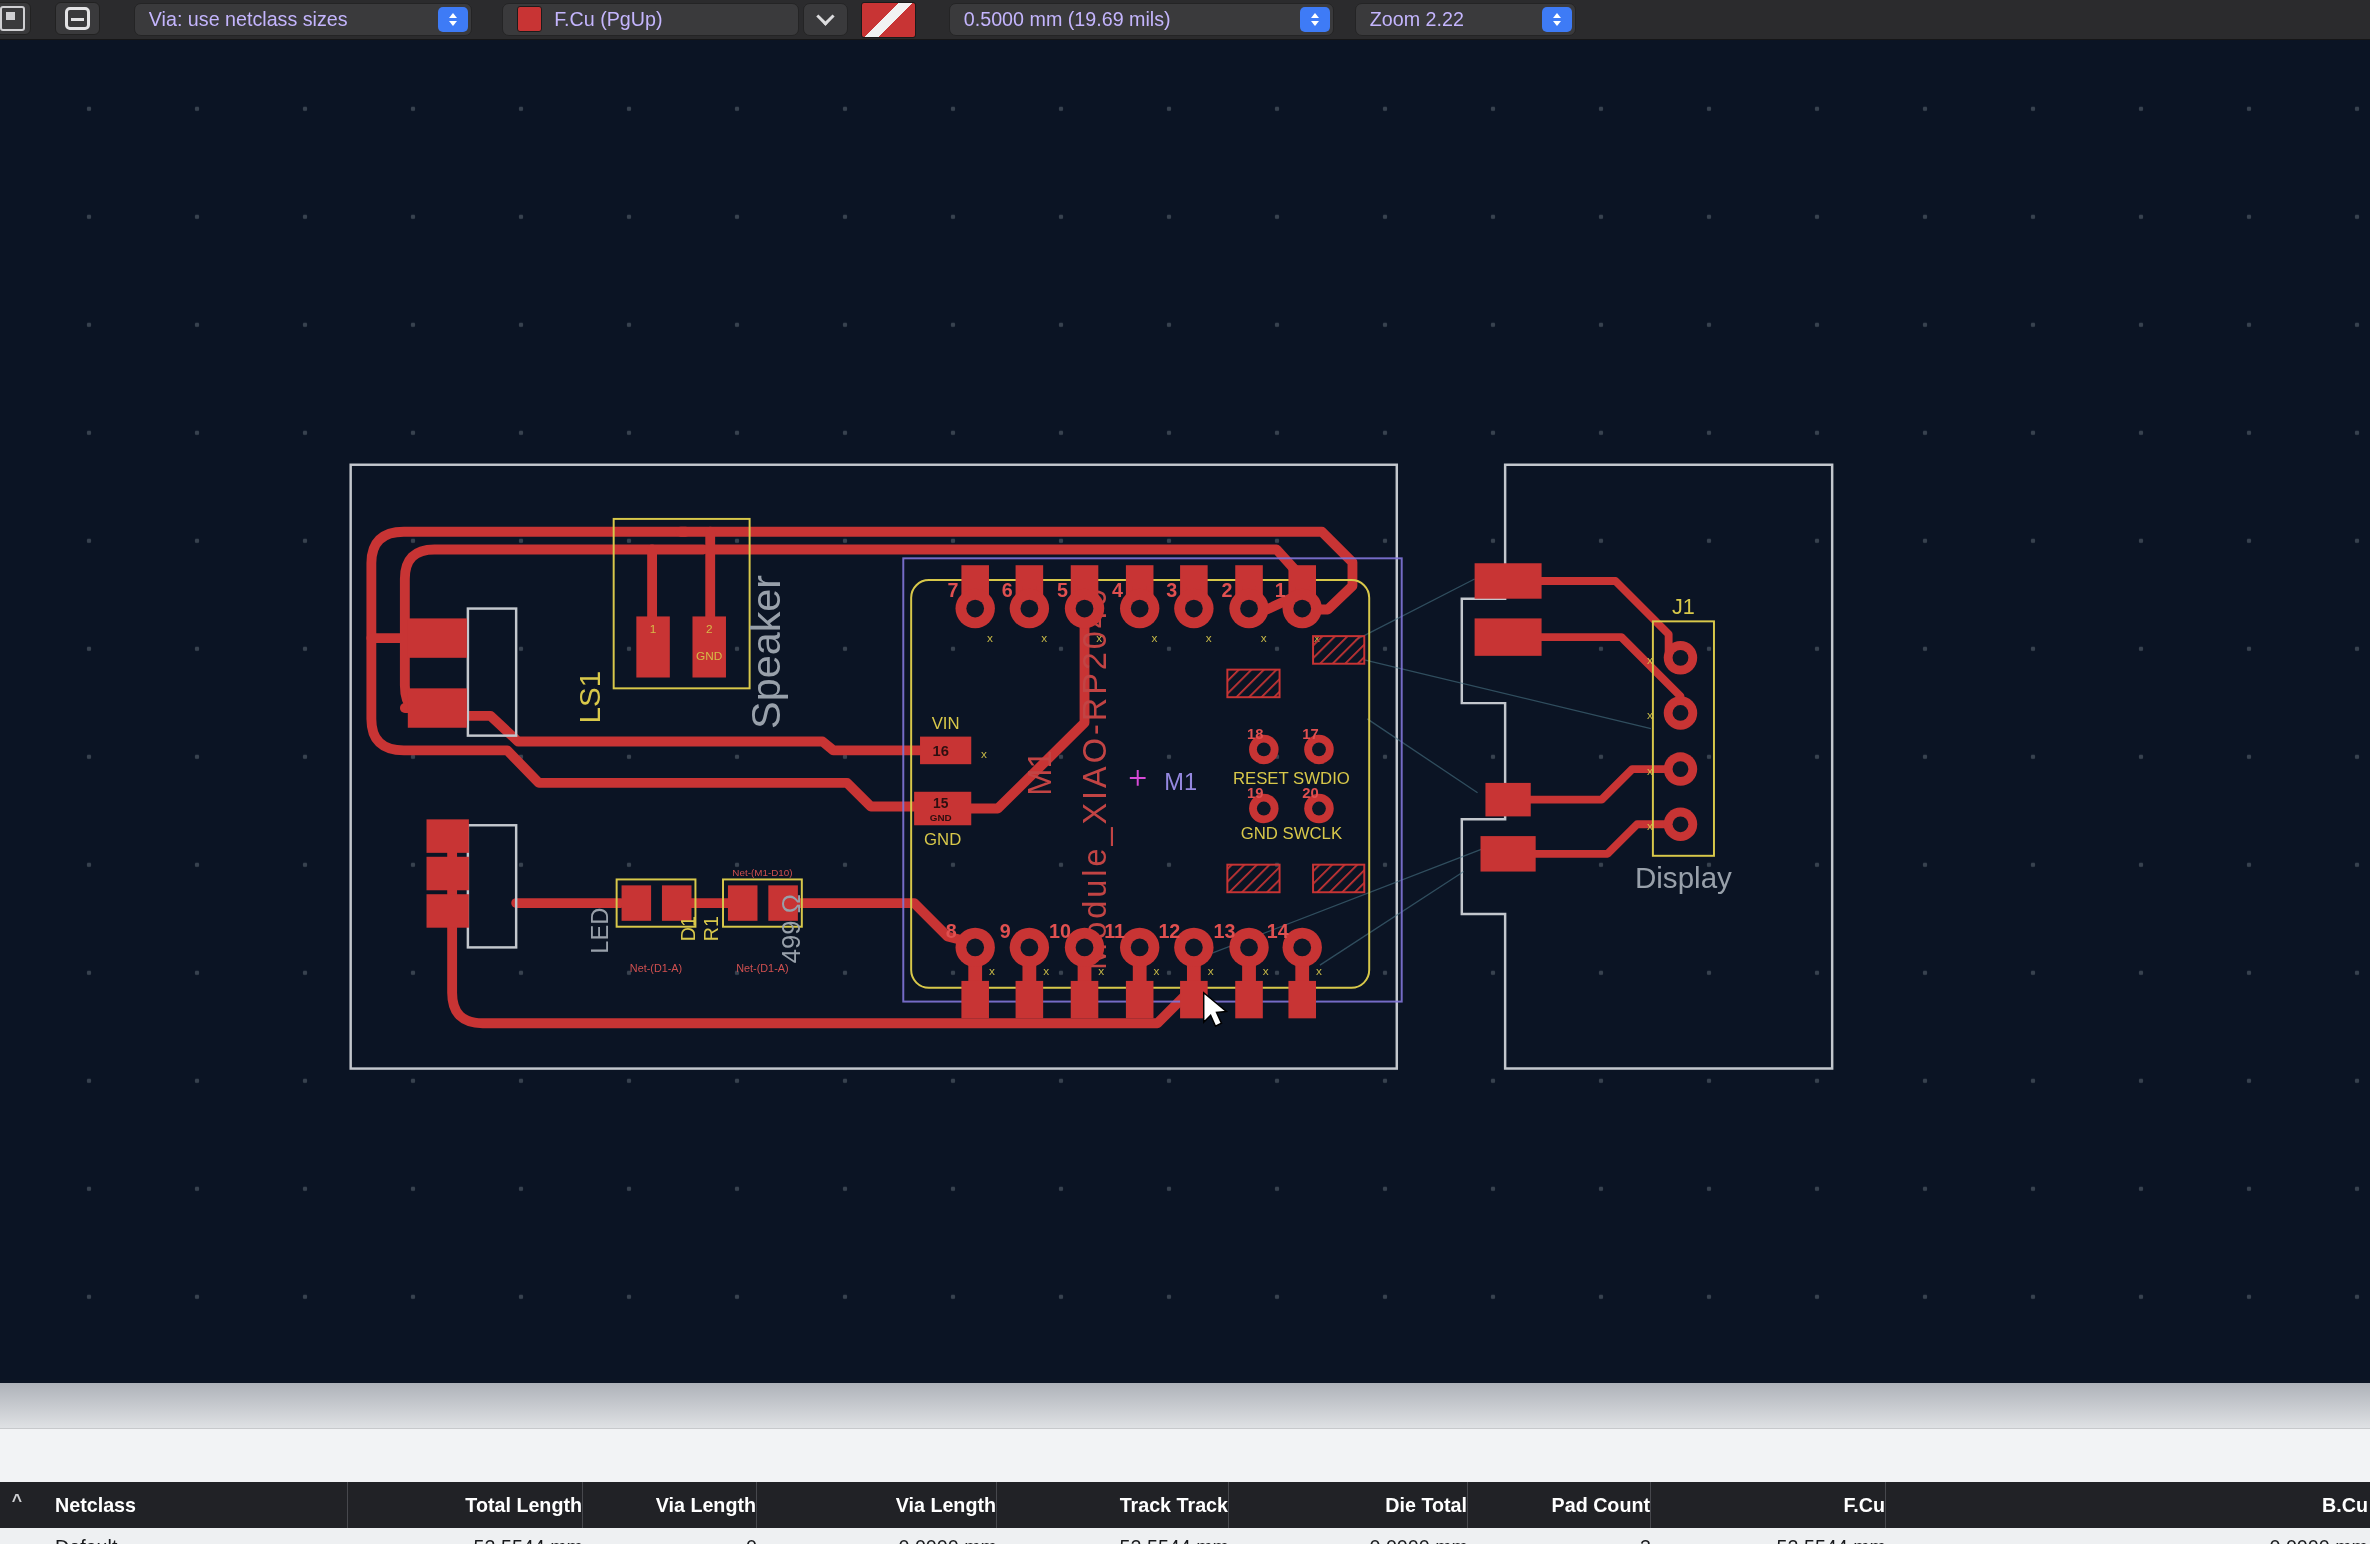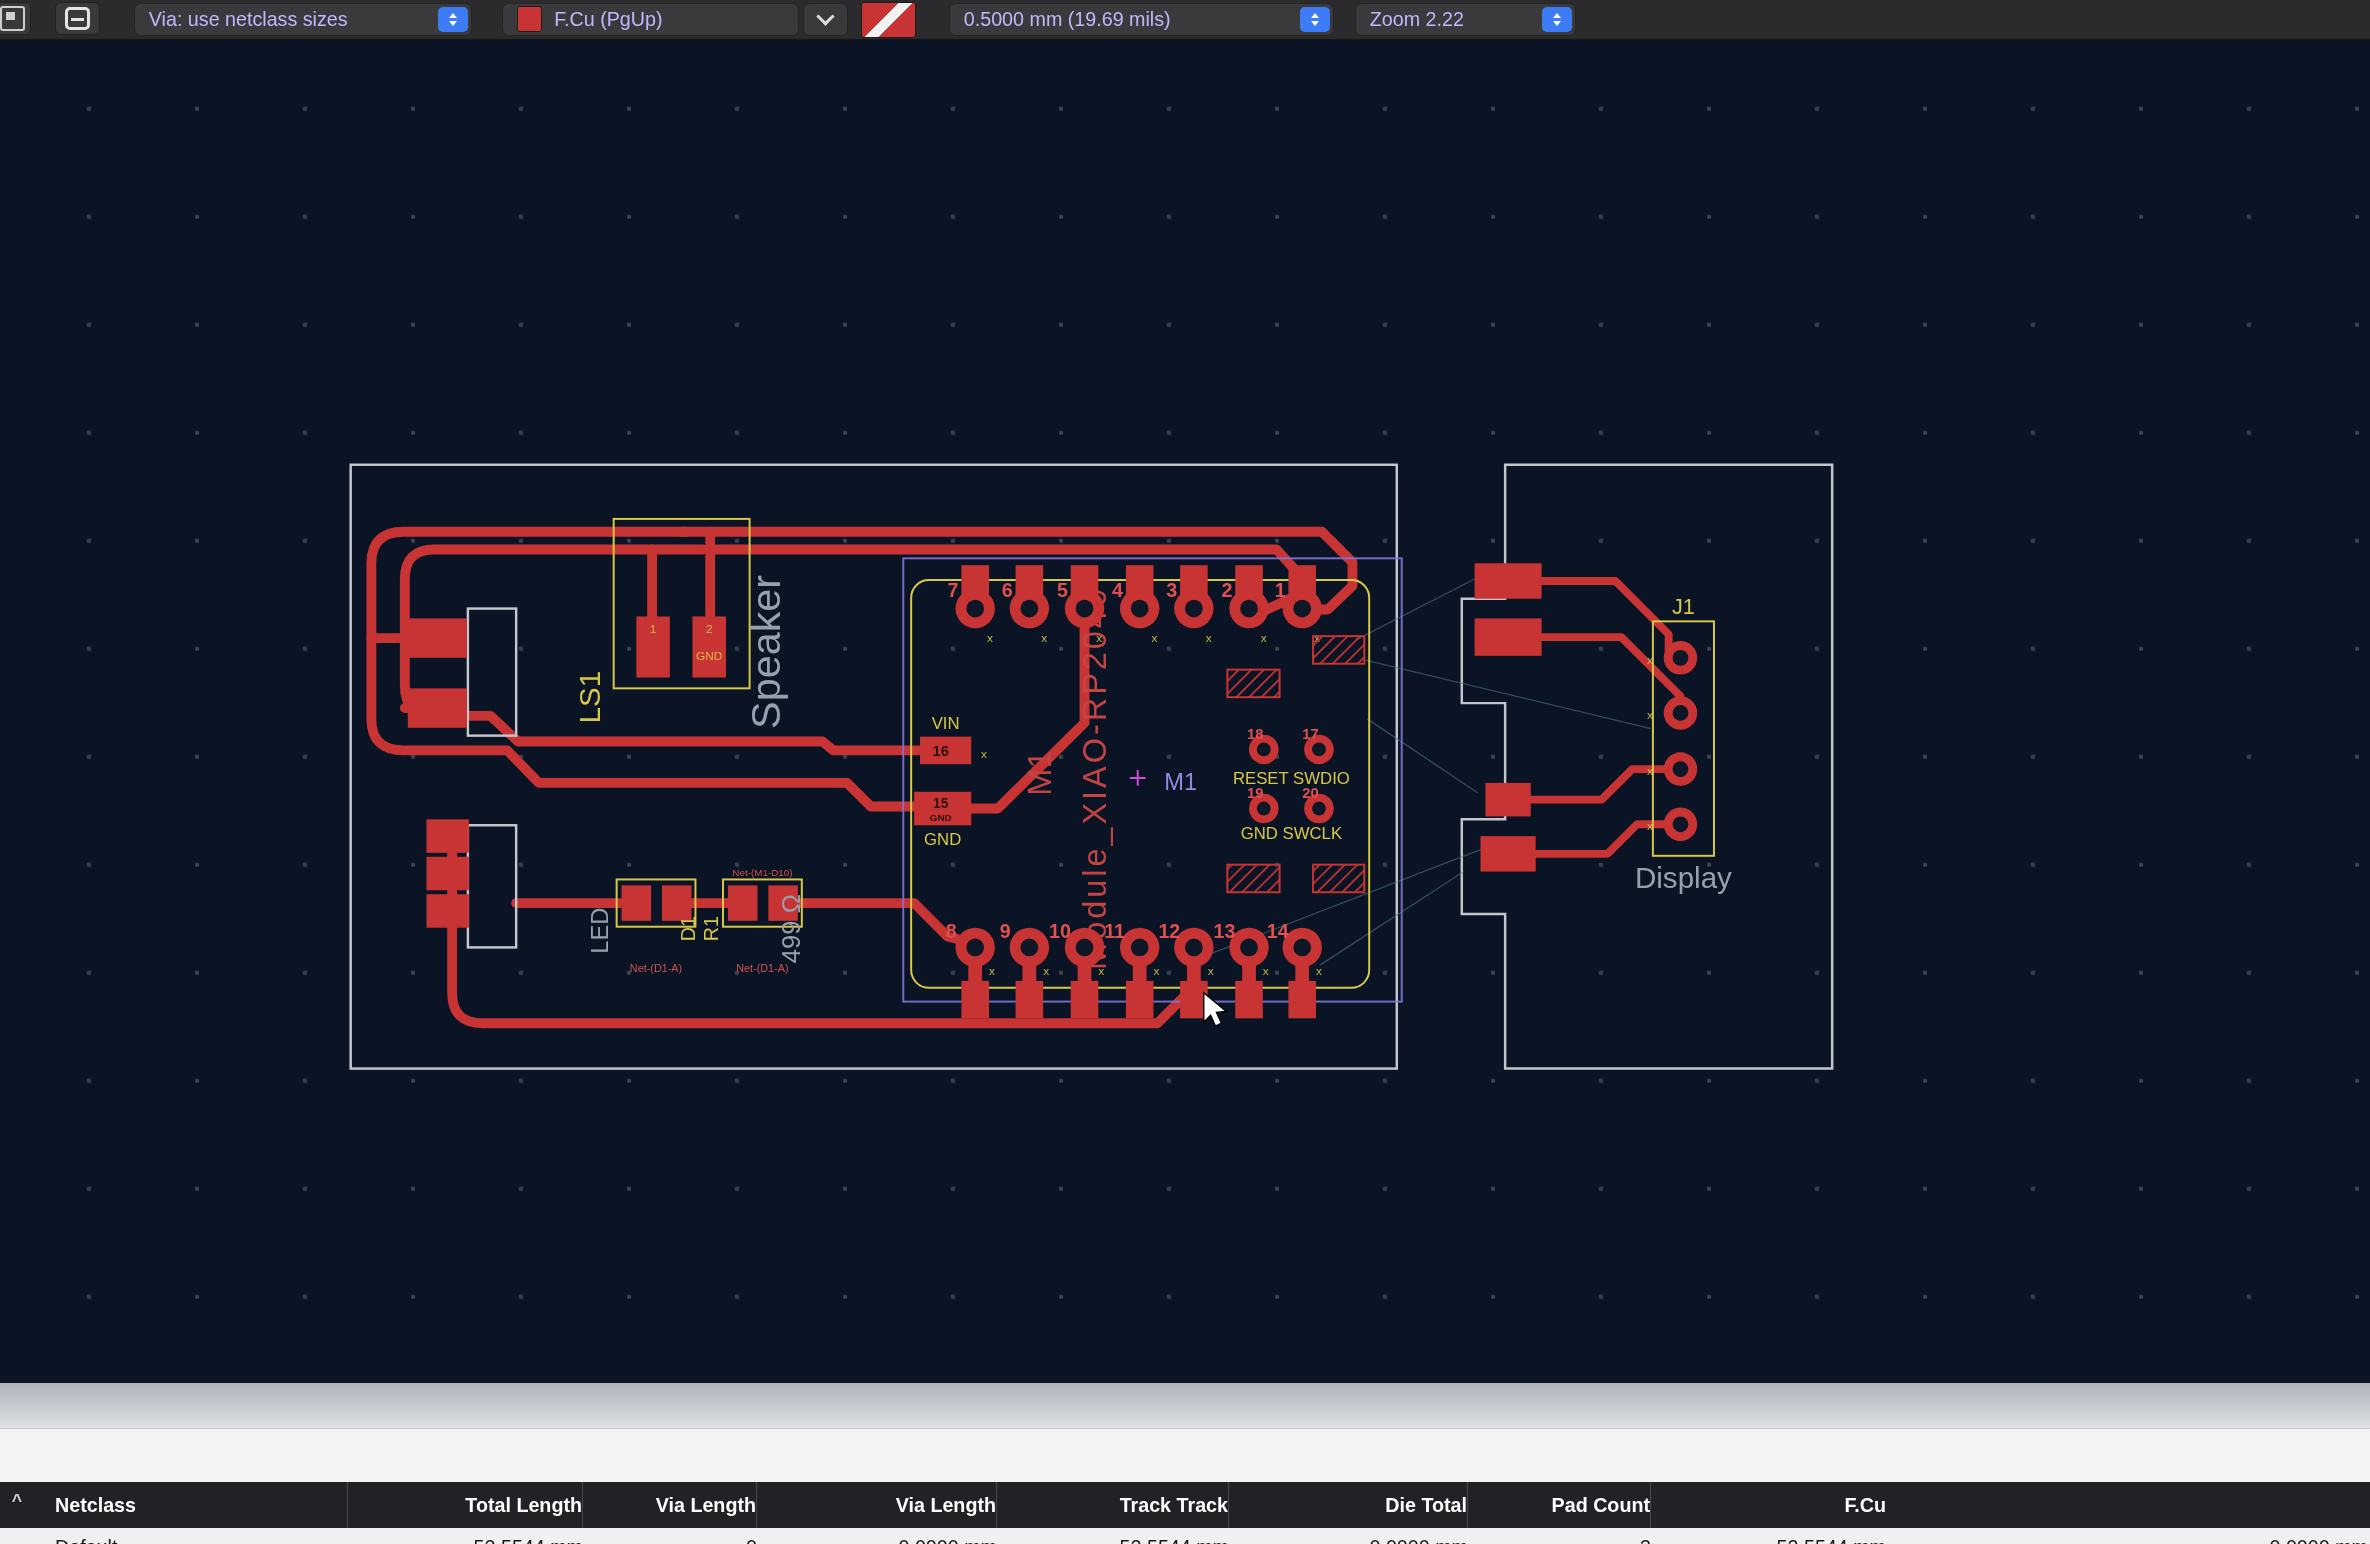--- a/index.html
+++ b/index.html
@@ -393,20 +393,23 @@
     </div>
   <div class="c w6">
       <span>Die Total</span>
     </div>
   <div class="c w7">
       <span>Pad Count</span>
     </div>
   <div class="c w8">
       <span>F.Cu</span>
     </div>
+  <div class="c w9">
+      <span>B.Cu</span>
+    </div>
 </div>
 
 <div class="net-row">
   <div class="c first w1">
       <span>Default</span>
     </div>
   <div class="c w2">
       <span>52.5544 mm</span>
     </div>
   <div class="c w3">

